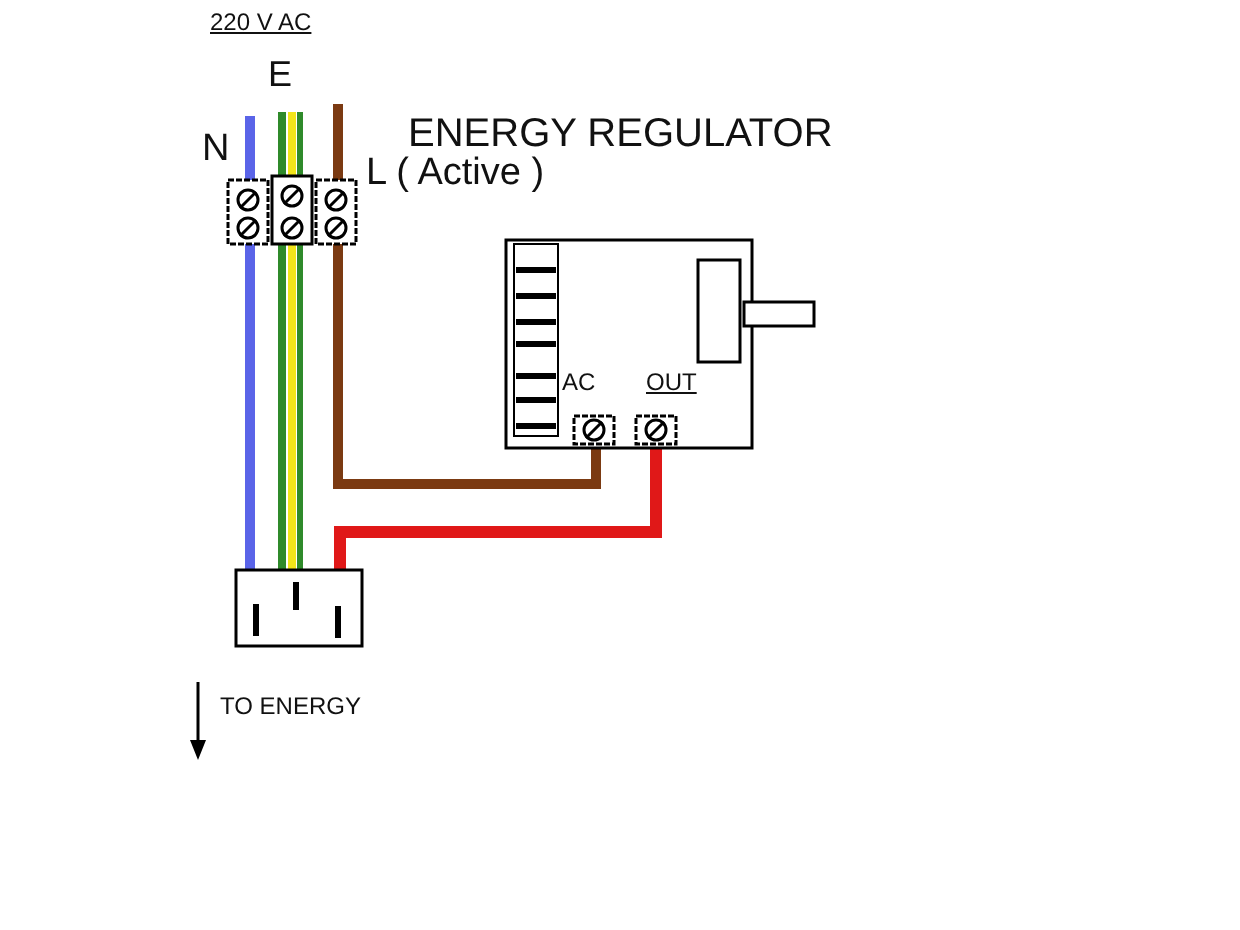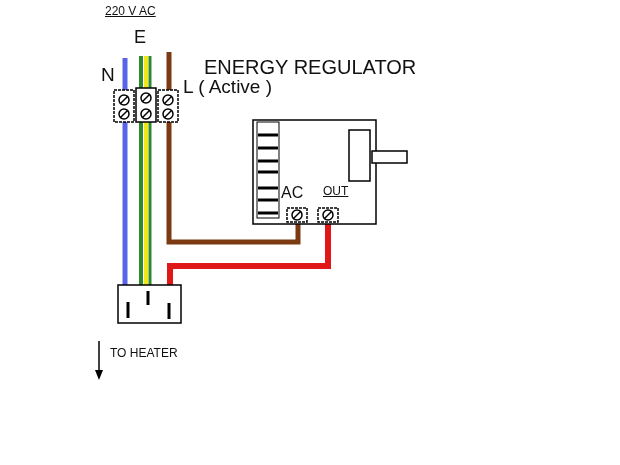--- a/index.html
+++ b/index.html
@@ -80,15 +80,15 @@
     <line x1="99" y1="341" x2="99" y2="372" stroke="#000" stroke-width="1.5"></line>
     <polygon points="95,370 103,370 99,380" fill="#000"></polygon>
   </g>
 </svg>
 
 <div class="lbl" style="left:105px; top:4px; font-size:12px;text-decoration:underline;">220 V AC</div>
 <div class="lbl" style="left:134px; top:27px; font-size:18px;">E</div>
 <div class="lbl" style="left:101px; top:64px; font-size:19px;">N</div>
 <div class="lbl" style="left:183px; top:76px; font-size:19px;">L ( Active )</div>
 <div class="lbl" style="left:204px; top:30px; font-size:20px;margin-top:26px;">ENERGY REGULATOR</div>
-<div class="lbl" style="left:281px; top:184px; font-size:16px;text-align:center;">AC</div>
+<div class="lbl" style="left:281px; top:184px; font-size:12px;text-align:center;">AC</div>
 <div class="lbl" style="left:323px; top:184px; font-size:12px;text-decoration:underline;">OUT</div>
-<div class="lbl" style="left:110px; top:346px; font-size:12px;">TO HEATER</div>
+<div class="lbl" style="left:110px; top:346px; font-size:12px;">TO ENERGY</div>
 
 </body></html>

